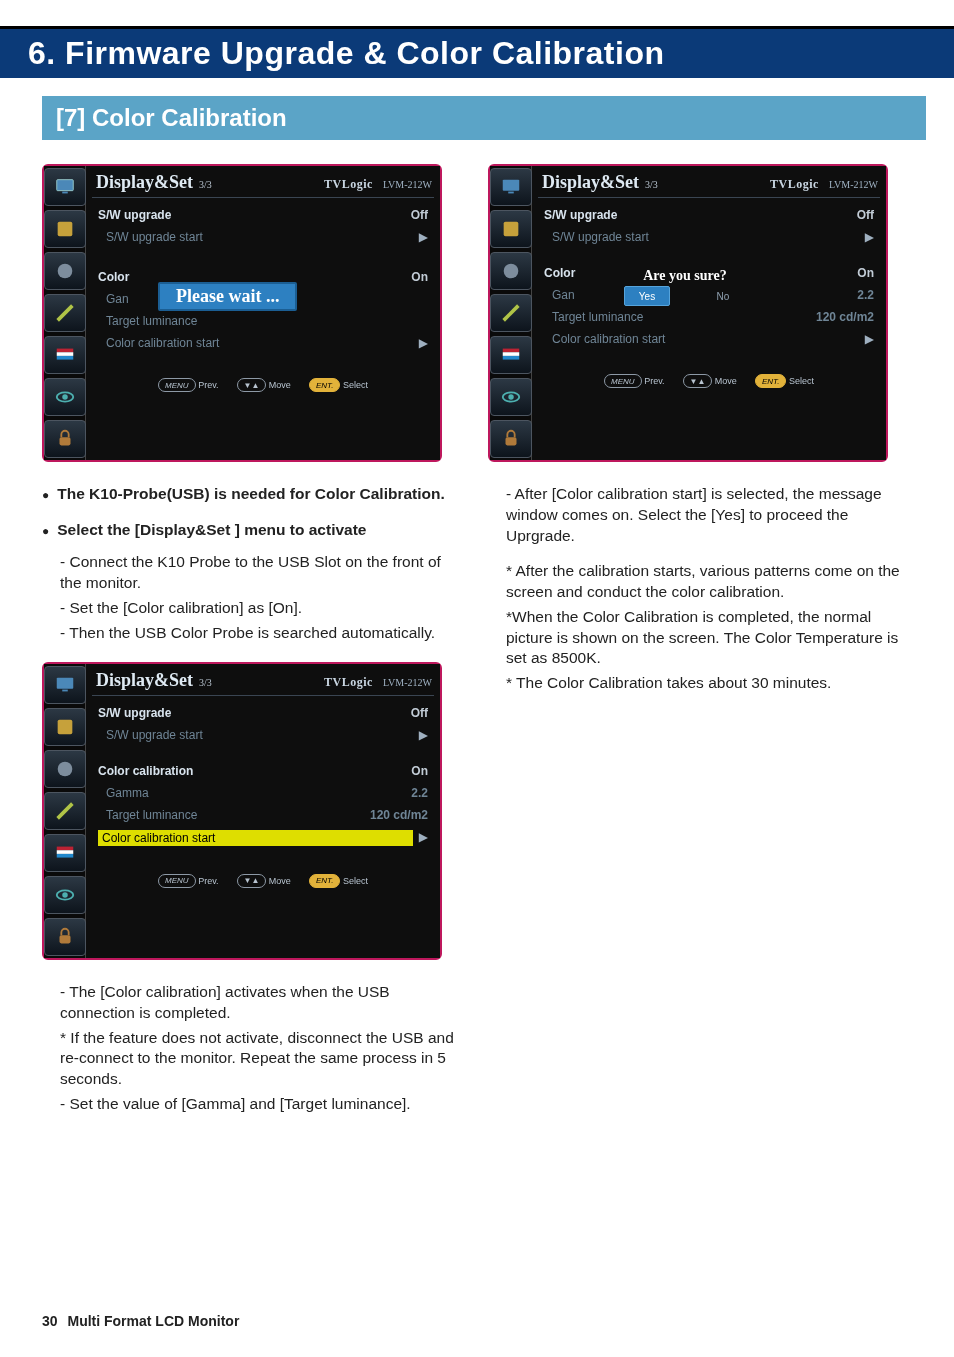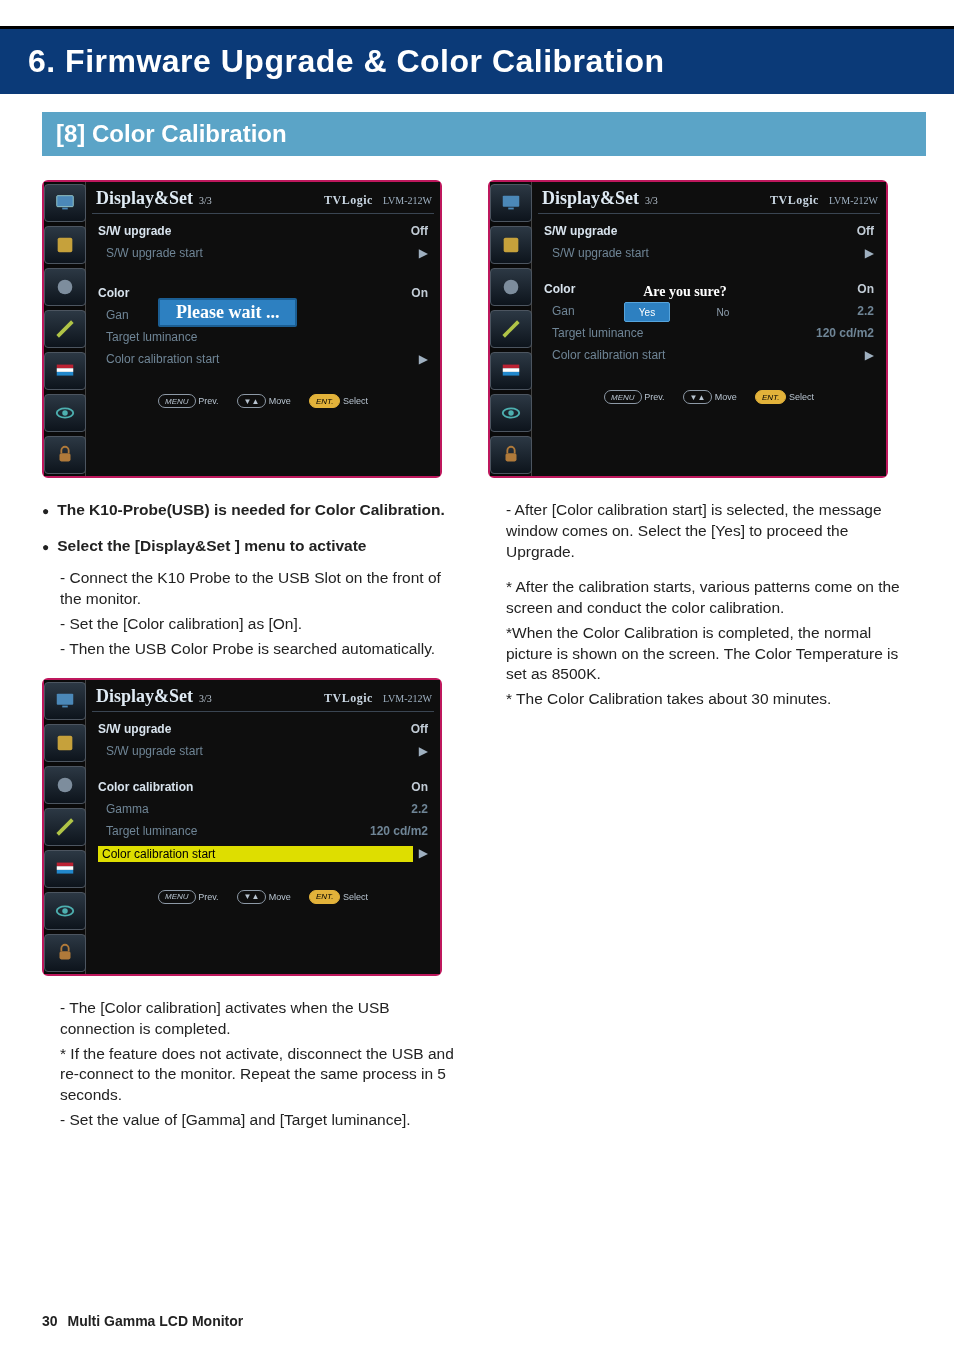--- a/index.html
+++ b/index.html
@@ -1,19 +1,19 @@
 <!DOCTYPE html>
 <html><head>
 <meta charset="utf-8">
 <style>
   * { box-sizing: border-box; margin: 0; padding: 0; }
   html, body { width: 954px; height: 1357px; background: #fff; font-family: "Segoe UI", Arial, sans-serif; }
   .page { width: 954px; height: 1357px; position: relative; padding-top: 26px; }
   
-  .chapter-bar { background: #0b3a78; color: #fff; height: 68px; padding-left: 28px; display: flex; align-items: center; border-top: 3px solid #000; }
+  .chapter-bar { background: #0b3a78; color: #fff; height: 52px; padding-left: 28px; display: flex; align-items: center; border-top: 3px solid #000; }
   .chapter-bar h1 { font-size: 32px; font-weight: 600; letter-spacing: .5px; }
   
   .section-bar { background: #5ba4c7; color: #fff; margin: 18px 28px 24px 42px; padding: 8px 14px; }
   .section-bar h2 { font-size: 24px; font-weight: 600; }
   
   .cols { display: flex; gap: 22px; padding: 0 42px; }
   .col { flex: 1; }
   
   .osd { display: flex; border: 2px solid #be185d; border-radius: 6px; background: #1a1a1a; width: 400px; margin-bottom: 22px; }
   .osd-icons { width: 42px; background: #0a0a0a; border-right: 1px solid #444; display: flex; flex-direction: column; }
@@ -59,21 +59,21 @@
 </head>
 <body>
 
 <div class="page">
 
   <div class="chapter-bar">
     <h1>6. Firmware Upgrade  &amp;  Color Calibration</h1>
   </div>
 
   <div class="section-bar">
-    <h2>[8] Color Calibration</h2>
+    <h2>[7] Color Calibration</h2>
   </div>
 
   <div class="cols">
 
     <div class="col">
 
       <div class="osd-wrap">
         <div class="osd">
           <div class="osd-icons">
             <div class="osd-icon">
@@ -363,15 +363,15 @@
         <p>- After [Color calibration start] is selected, the message window comes on. Select the [Yes] to proceed the Uprgrade.</p>
         <p style="margin-top:14px">* After the calibration starts, various patterns come on the screen and conduct the color calibration.</p>
         <p>*When the Color Calibration is completed, the normal picture is shown on the screen. The Color Temperature is set as 8500K.</p>
         <p>* The Color Calibration takes about 30 minutes.</p>
       </div>
     </div>
   </div>
 
   <div class="page-footer">
     <span class="pnum">30</span>
-    <span>Multi Gamma LCD Monitor</span>
+    <span>Multi Format LCD Monitor</span>
   </div>
 </div>
 
 </body></html>

